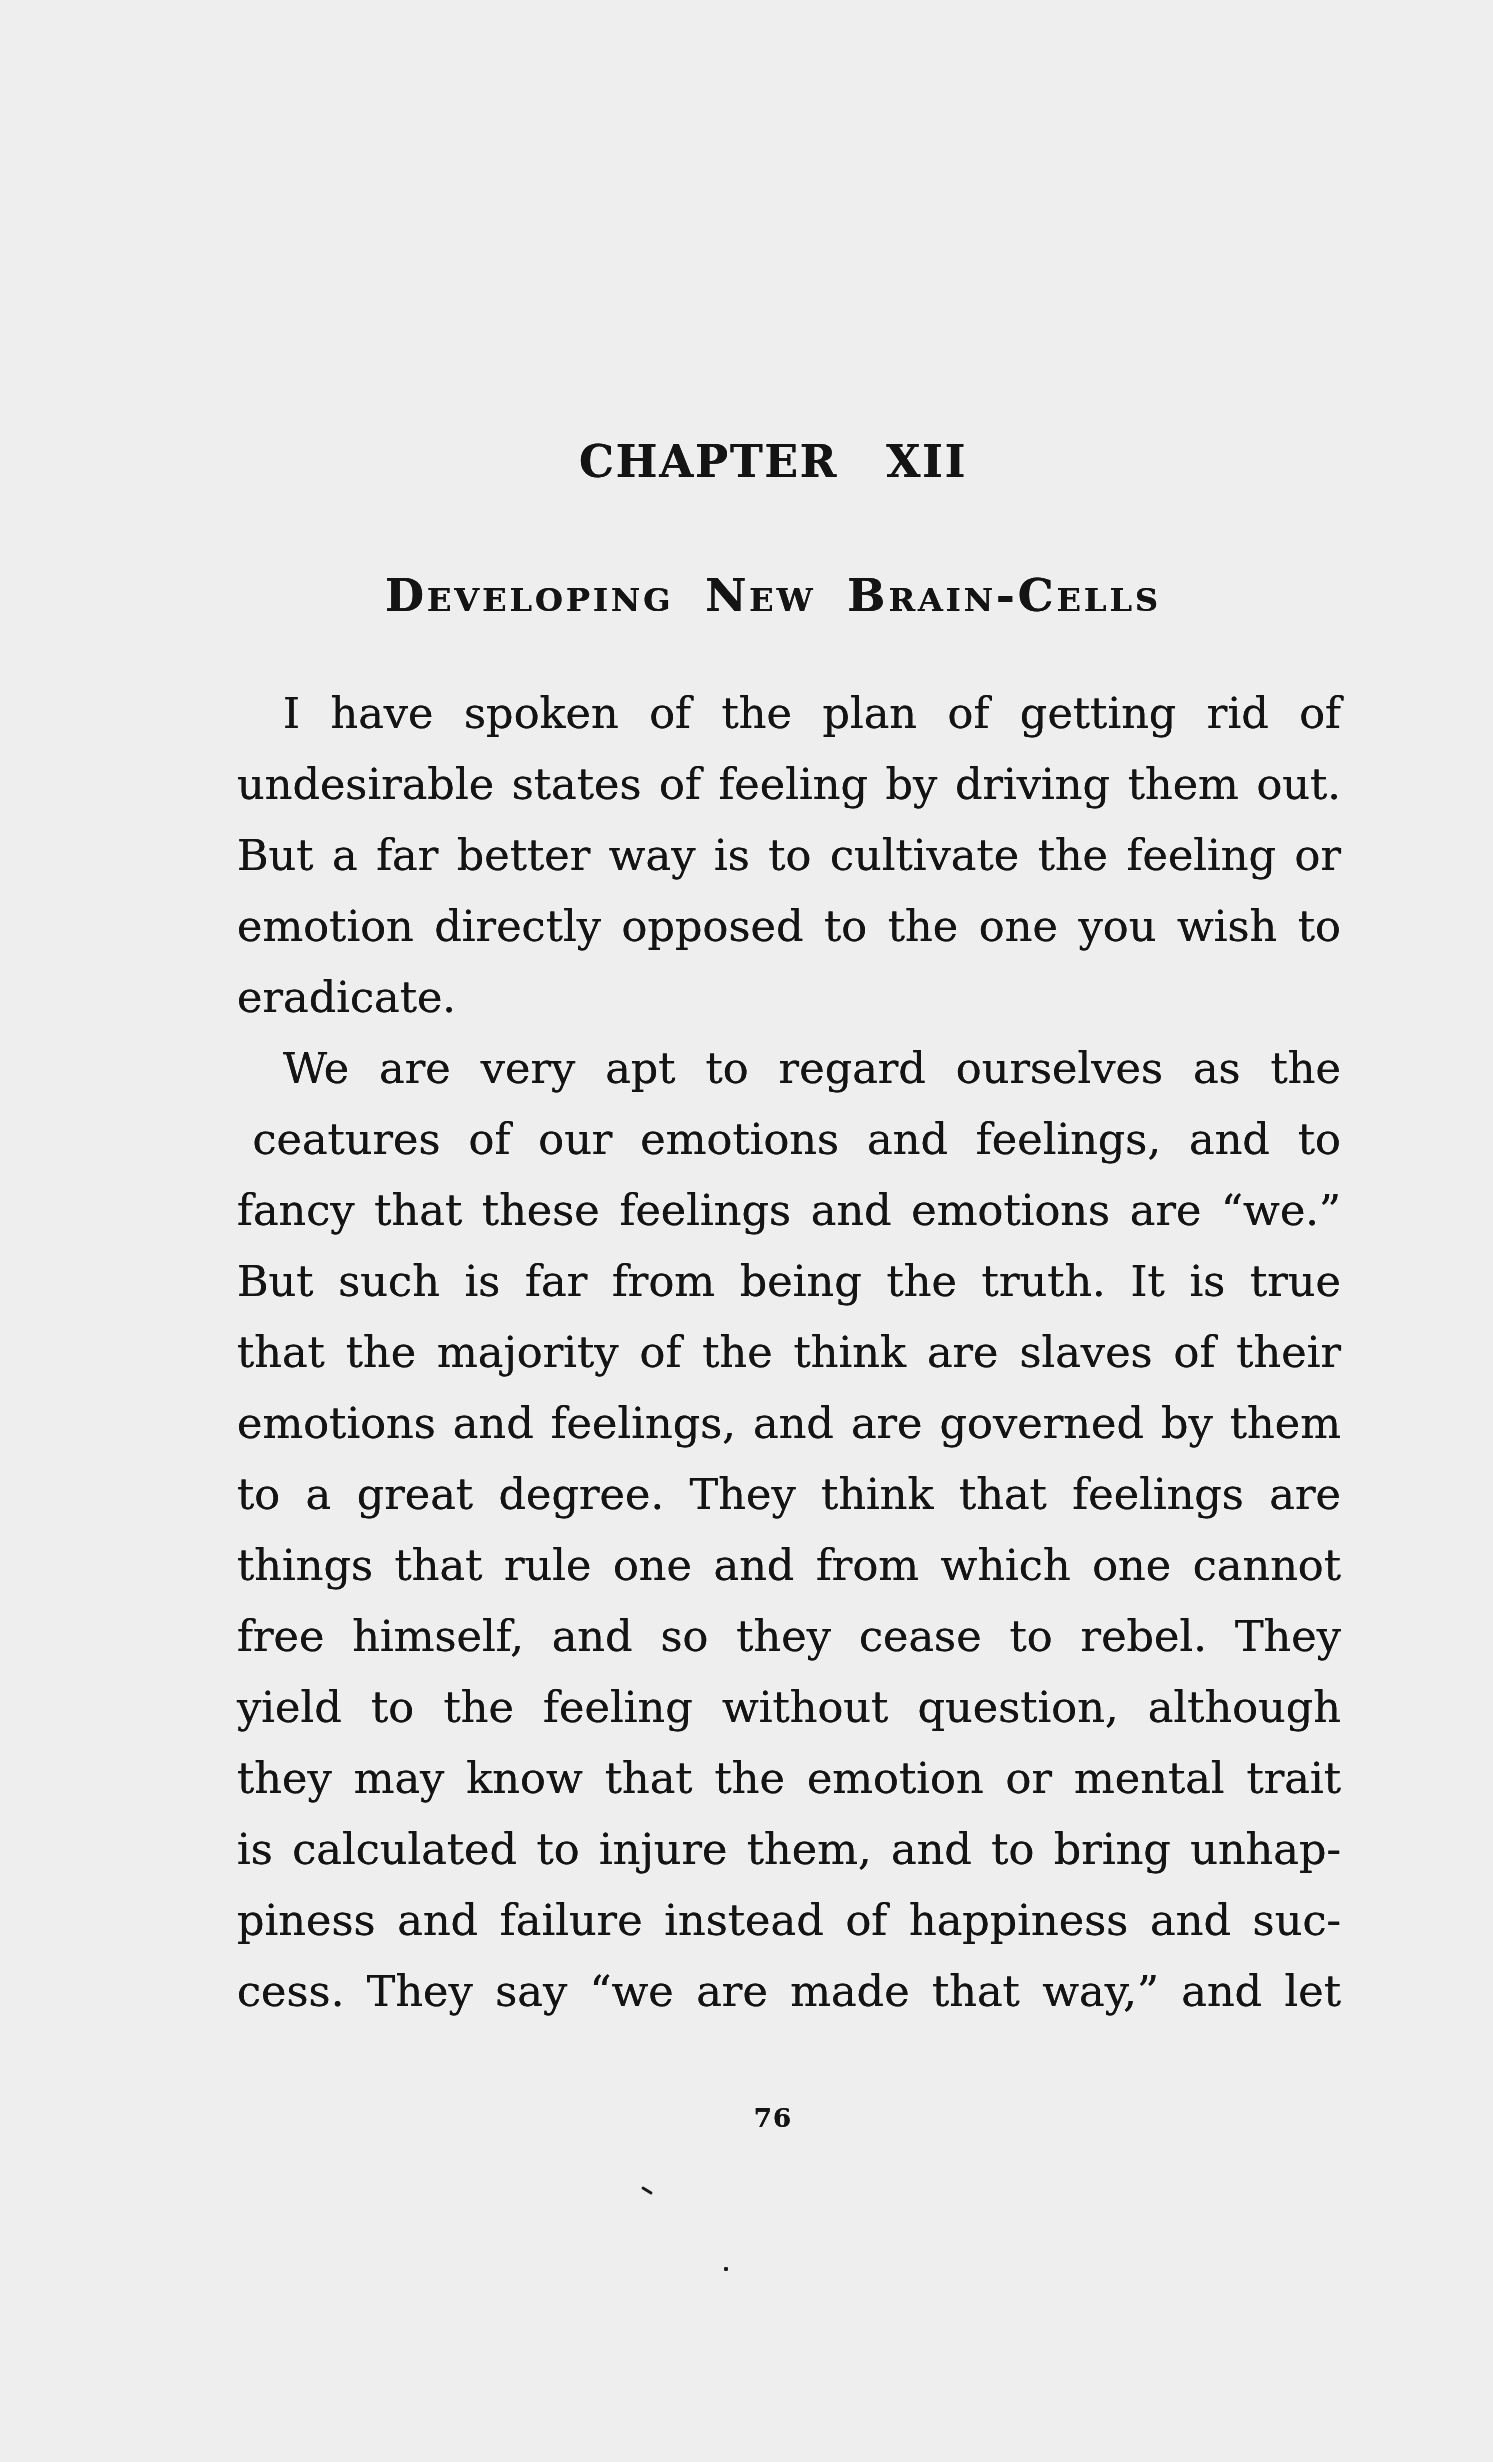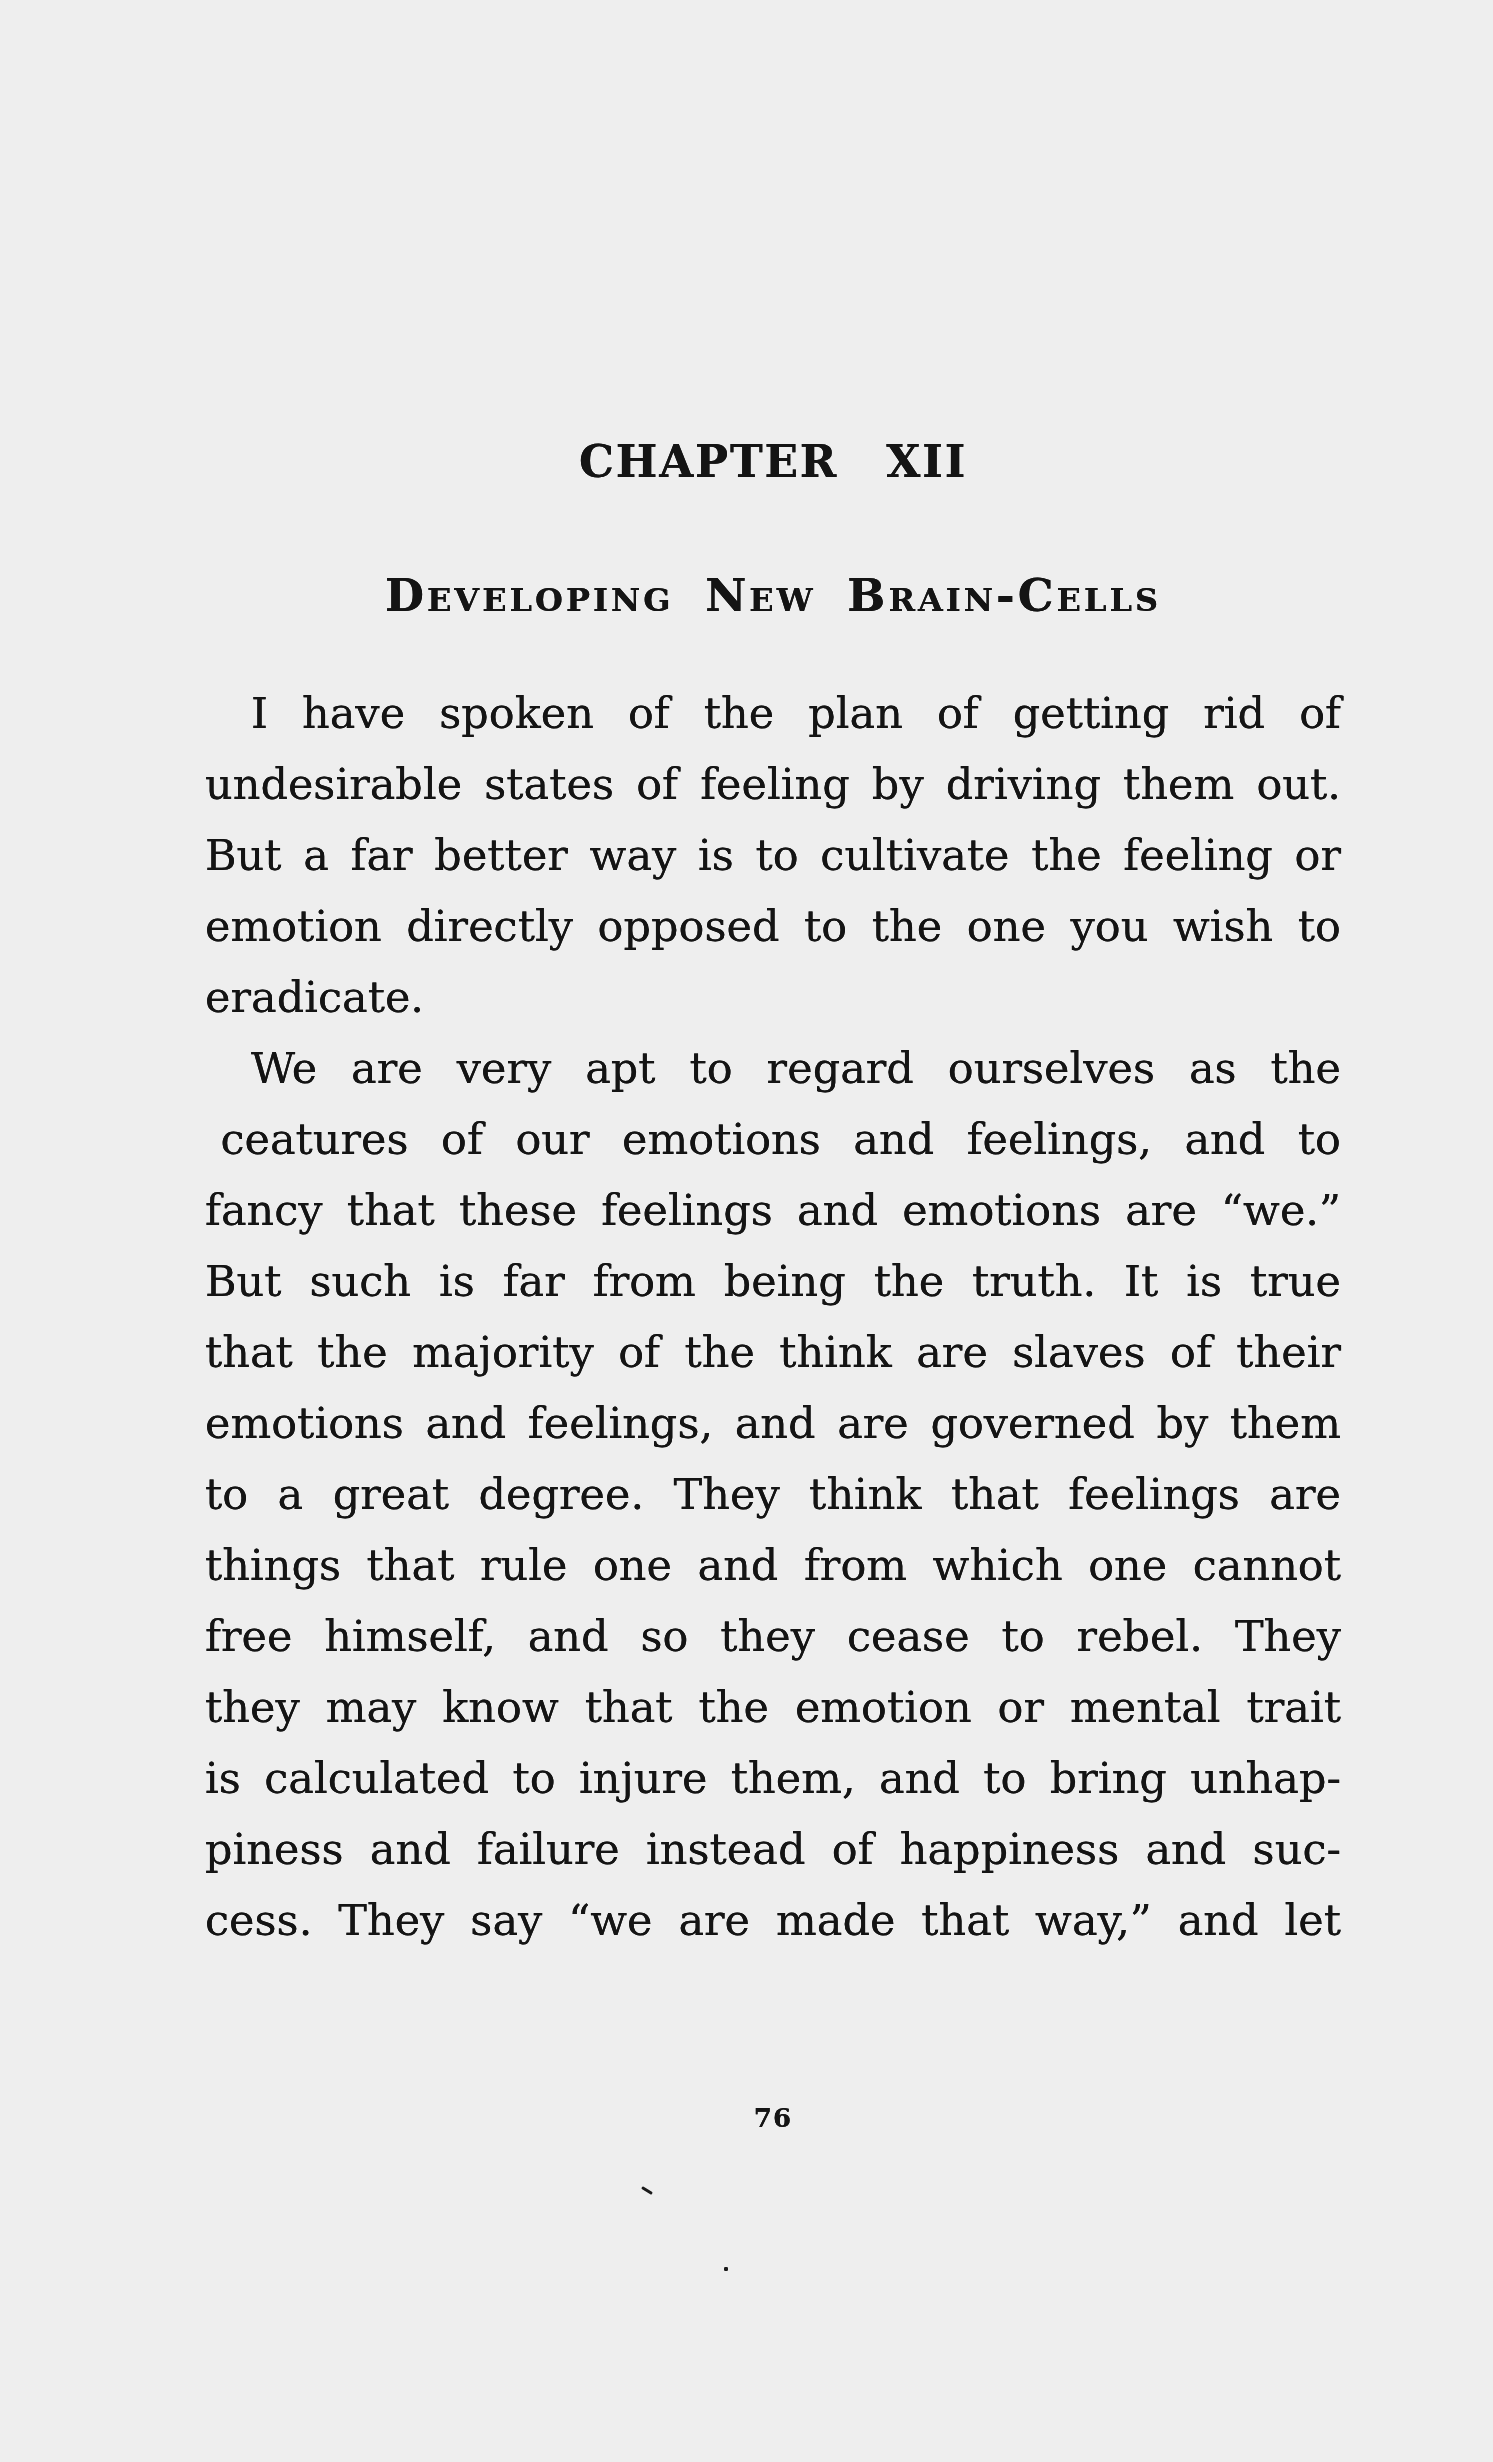--- a/index.html
+++ b/index.html
@@ -47,20 +47,21 @@
   .body-text {
     top: 678px;
     font-size: 43px;
     line-height: 71px;
     text-shadow: 0 0 0.6px currentColor;
   }
   .para { margin: 0; }
   .line {
     text-align: justify;
     text-align-last: justify;
+    margin-left: 32px;
   }
   .line.para-first { text-indent: 46px; }
   .line.para-last  { text-align-last: left; }
   .line.shift      { padding-left: 15.4px; box-sizing: border-box; }
   .page-number {
     top: 2105px;
     text-align: center;
     font-size: 26px;
     font-weight: bold;
     letter-spacing: 1.2px;
@@ -109,20 +110,21 @@
     <div class="para">
       <div class="line para-first">We are very apt to regard ourselves as the</div>
       <div class="line shift">ceatures of our emotions and feelings, and to</div>
       <div class="line">fancy that these feelings and emotions are “we.”</div>
       <div class="line">But such is far from being the truth.  It is true</div>
       <div class="line">that the majority of the think are slaves of their</div>
       <div class="line">emotions and feelings, and are governed by them</div>
       <div class="line">to a great degree.  They think that feelings are</div>
       <div class="line">things that rule one and from which one cannot</div>
       <div class="line">free himself, and so they cease to rebel.  They</div>
+      <div class="line">yield to the feeling without question, although</div>
       <div class="line">they may know that the emotion or mental trait</div>
       <div class="line">is calculated to injure them, and to bring unhap-</div>
       <div class="line">piness and failure instead of happiness and suc-</div>
       <div class="line">cess.  They say “we are made that way,” and let</div>
     </div>
 
   </div>
 
   <div class="textblock-abs page-number">76</div>
 

